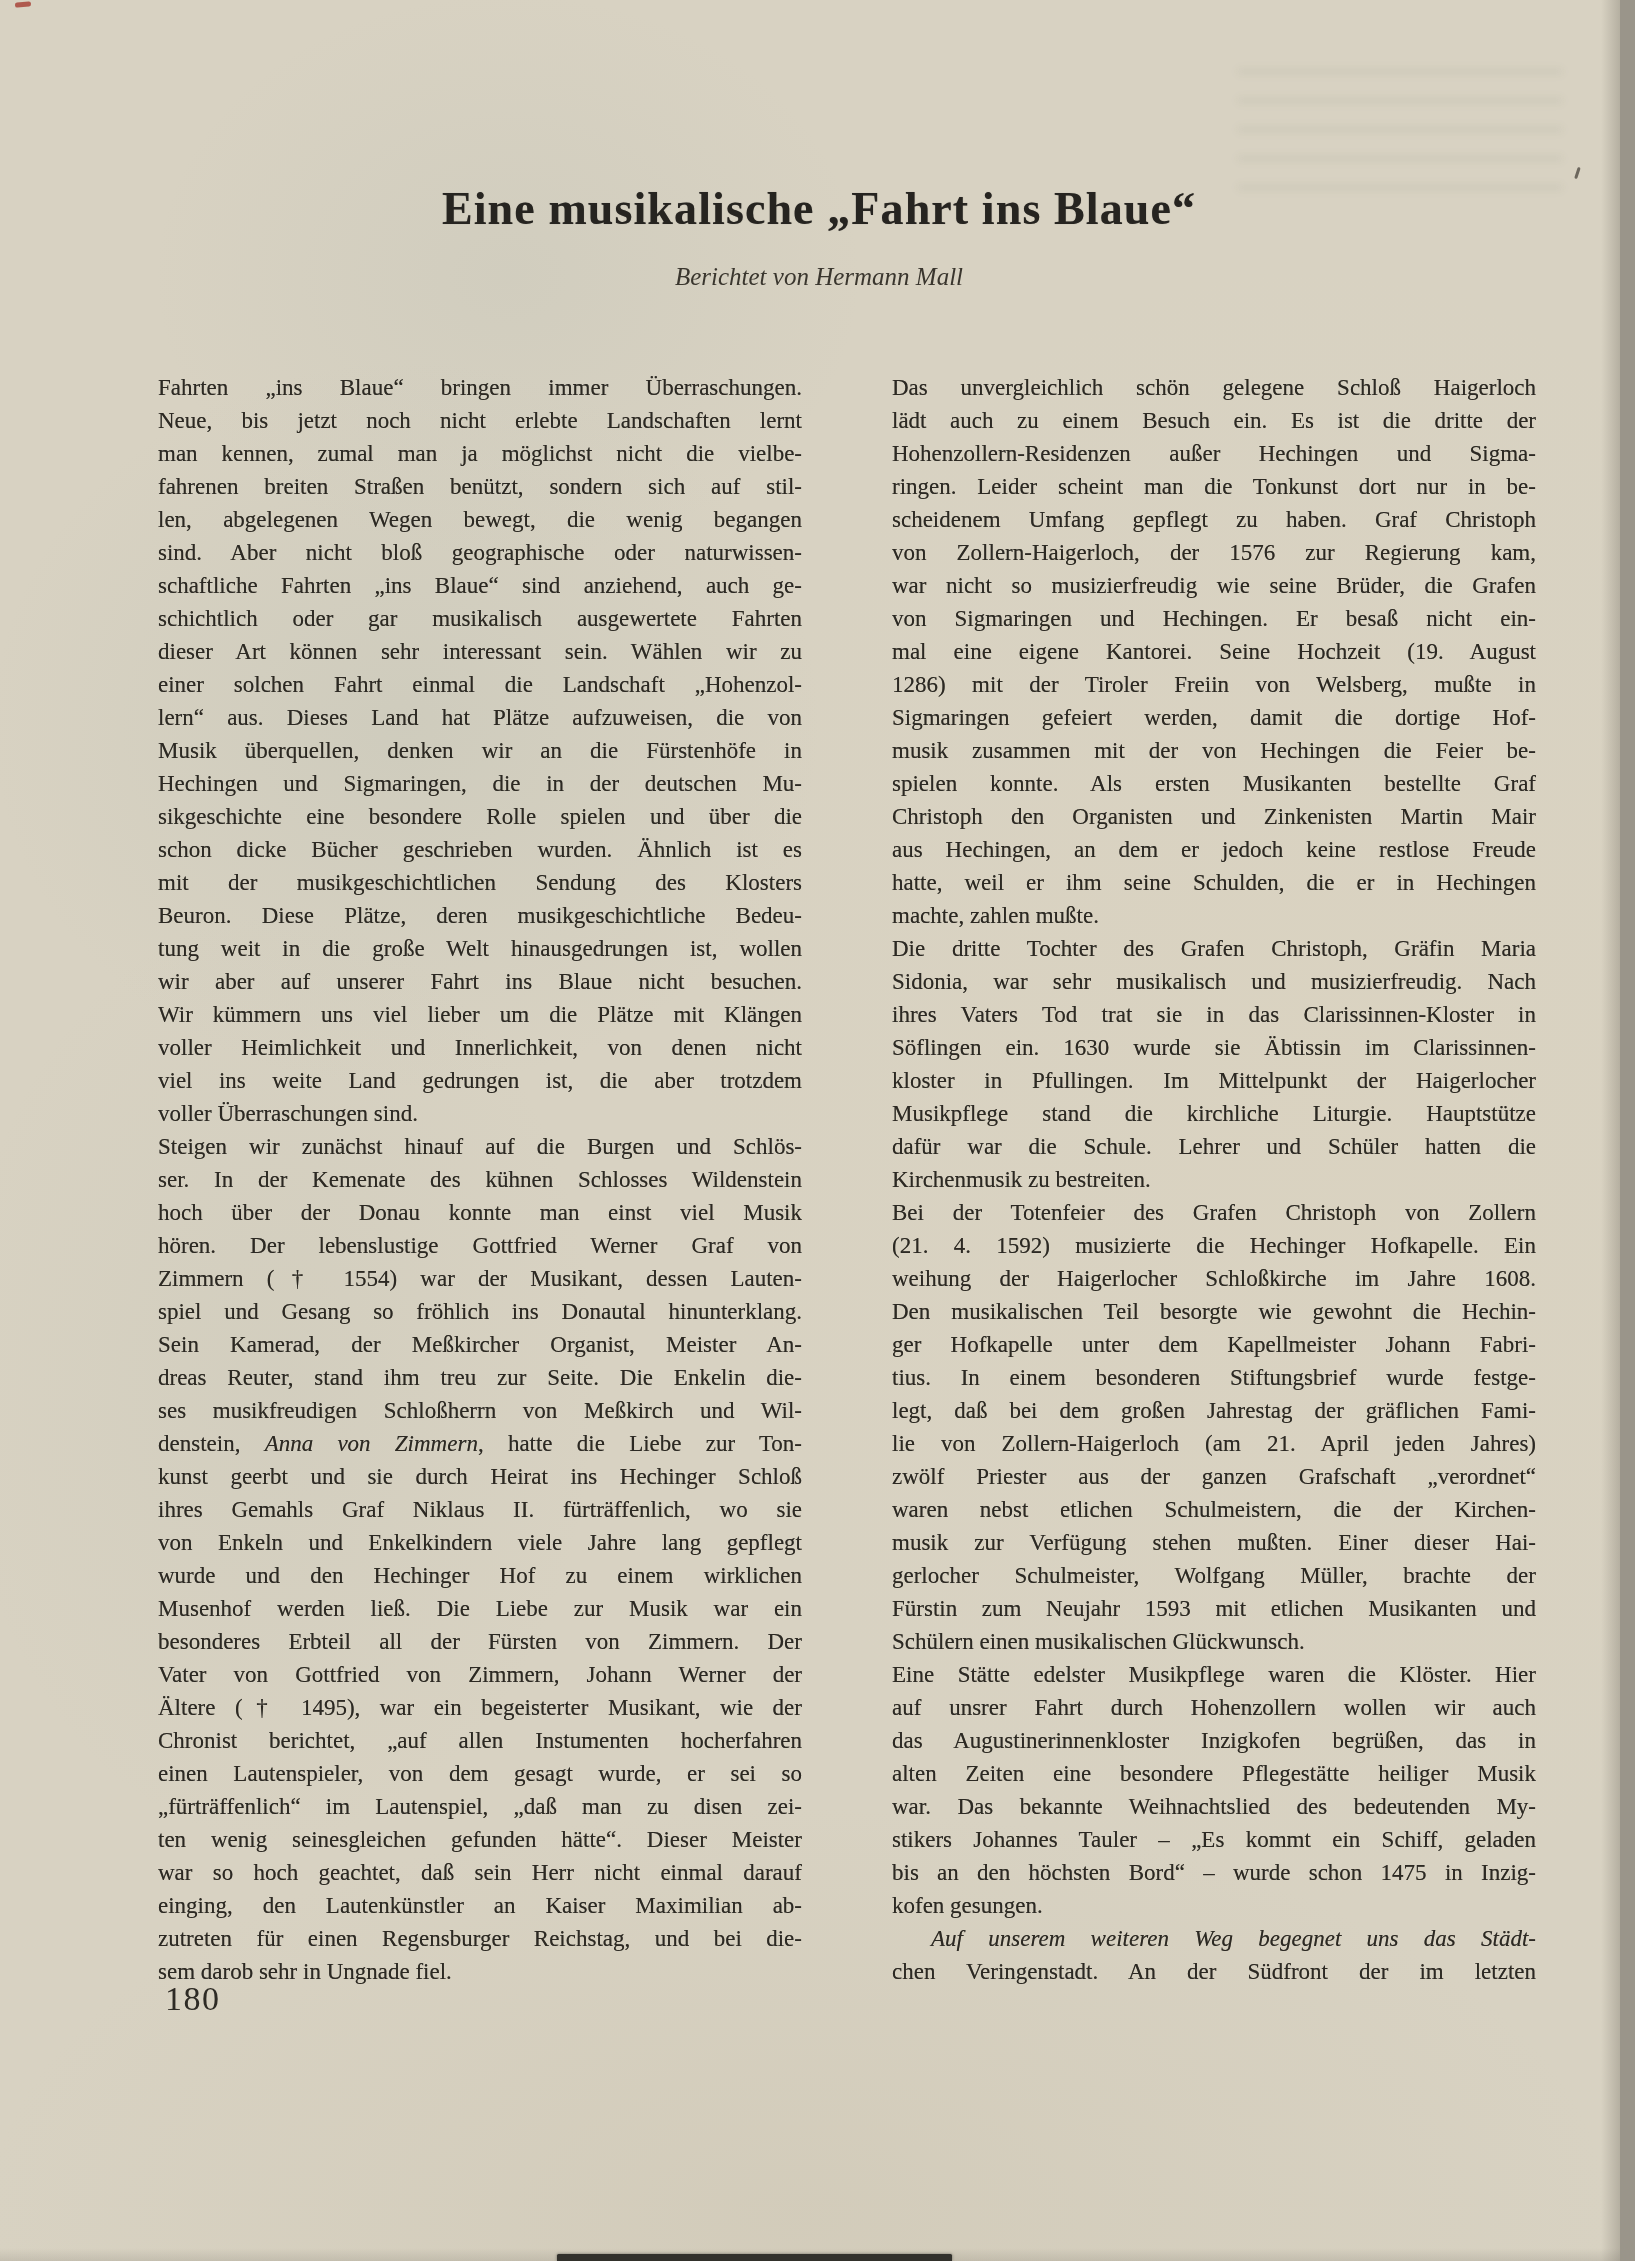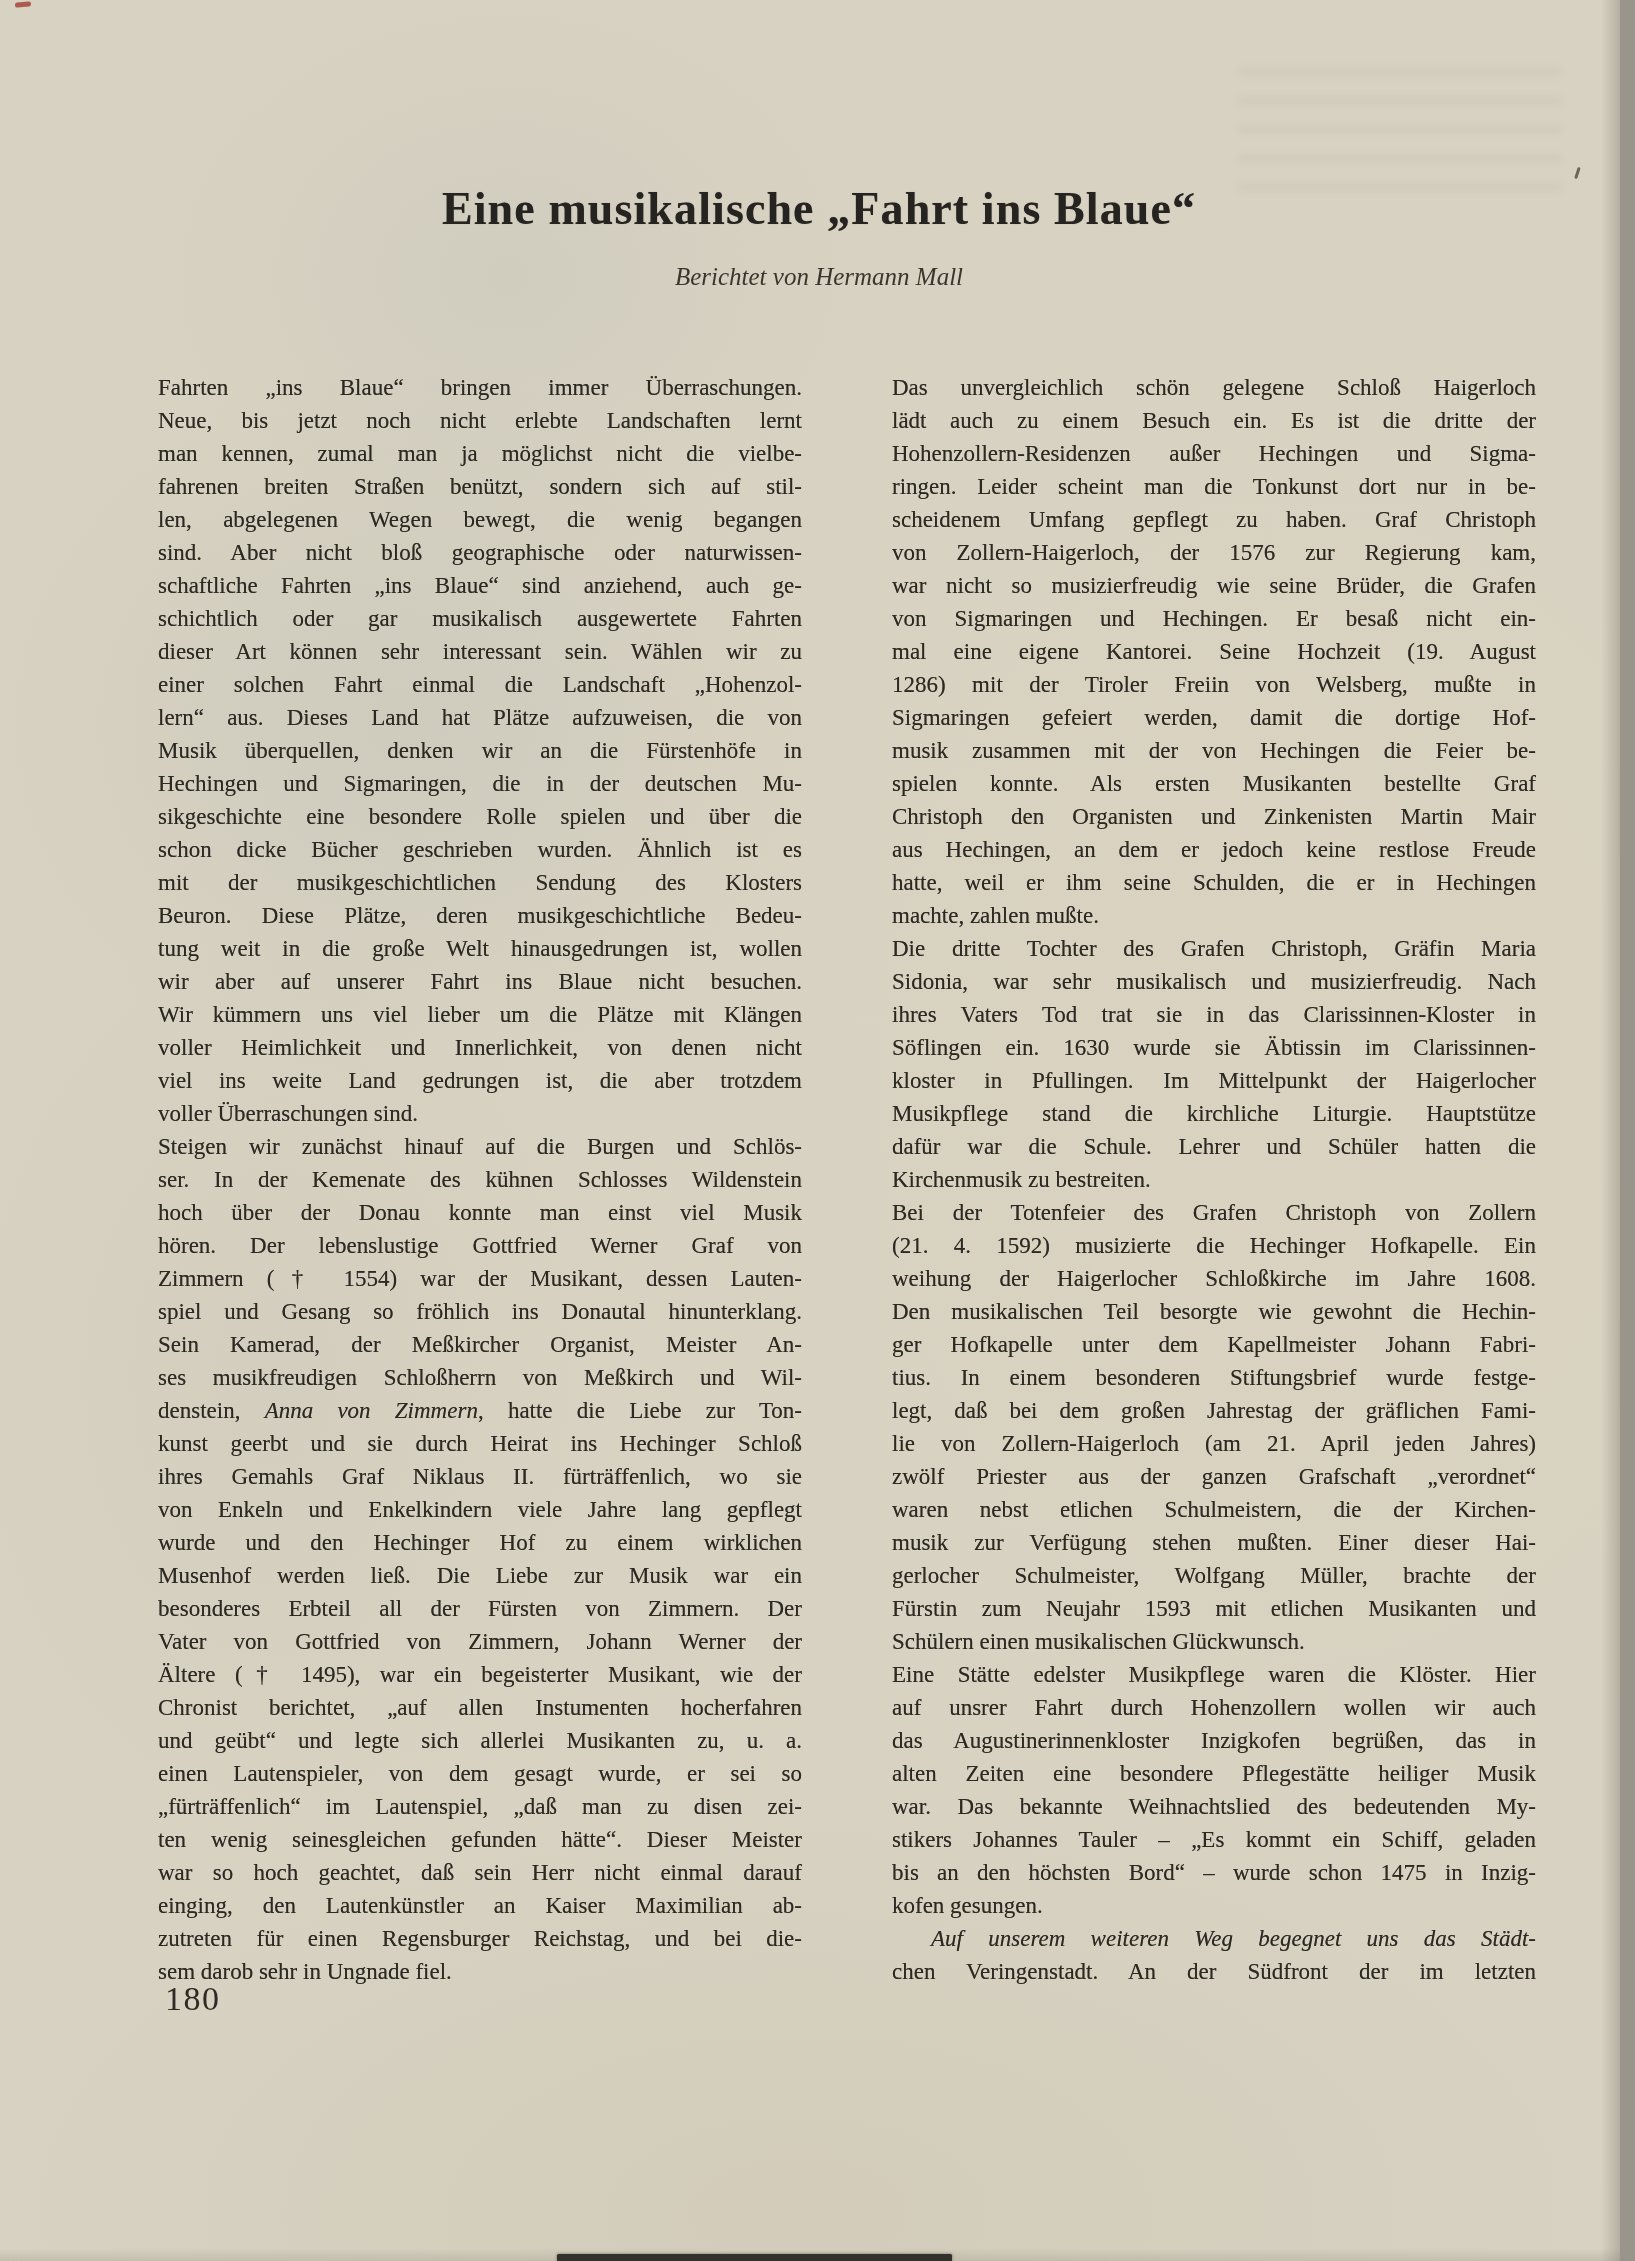--- a/index.html
+++ b/index.html
@@ -137,32 +137,32 @@
       <div class="line">voller Heimlichkeit und Innerlichkeit, von denen nicht</div>
       <div class="line">viel ins weite Land gedrungen ist, die aber trotzdem</div>
       <div class="line pend">voller Überraschungen sind.</div>
       <div class="line">Steigen wir zunächst hinauf auf die Burgen und Schlös-</div>
       <div class="line">ser. In der Kemenate des kühnen Schlosses Wildenstein</div>
       <div class="line">hoch über der Donau konnte man einst viel Musik</div>
       <div class="line">hören. Der lebenslustige Gottfried Werner Graf von</div>
       <div class="line">Zimmern († 1554) war der Musikant, dessen Lauten-</div>
       <div class="line">spiel und Gesang so fröhlich ins Donautal hinunterklang.</div>
       <div class="line">Sein Kamerad, der Meßkircher Organist, Meister An-</div>
+      <div class="line">dreas Reuter, stand ihm treu zur Seite. Die Enkelin die-</div>
       <div class="line">ses musikfreudigen Schloßherrn von Meßkirch und Wil-</div>
       <div class="line">denstein, <em>Anna von Zimmern</em>, hatte die Liebe zur Ton-</div>
       <div class="line">kunst geerbt und sie durch Heirat ins Hechinger Schloß</div>
       <div class="line">ihres Gemahls Graf Niklaus II. fürträffenlich, wo sie</div>
       <div class="line">von Enkeln und Enkelkindern viele Jahre lang gepflegt</div>
       <div class="line">wurde und den Hechinger Hof zu einem wirklichen</div>
       <div class="line">Musenhof werden ließ. Die Liebe zur Musik war ein</div>
       <div class="line">besonderes Erbteil all der Fürsten von Zimmern. Der</div>
       <div class="line">Vater von Gottfried von Zimmern, Johann Werner der</div>
       <div class="line">Ältere († 1495), war ein begeisterter Musikant, wie der</div>
       <div class="line">Chronist berichtet, „auf allen Instumenten hocherfahren</div>
-      <div class="line">und geübt“ und legte sich allerlei Musikanten zu, u. a.</div>
       <div class="line">einen Lautenspieler, von dem gesagt wurde, er sei so</div>
       <div class="line">„fürträffenlich“ im Lautenspiel, „daß man zu disen zei-</div>
       <div class="line">ten wenig seinesgleichen gefunden hätte“. Dieser Meister</div>
       <div class="line">war so hoch geachtet, daß sein Herr nicht einmal darauf</div>
       <div class="line">einging, den Lautenkünstler an Kaiser Maximilian ab-</div>
       <div class="line">zutreten für einen Regensburger Reichstag, und bei die-</div>
       <div class="line pend">sem darob sehr in Ungnade fiel.</div>
     </div>
   <div class="col col-right">
       <div class="line">Das unvergleichlich schön gelegene Schloß Haigerloch</div>

